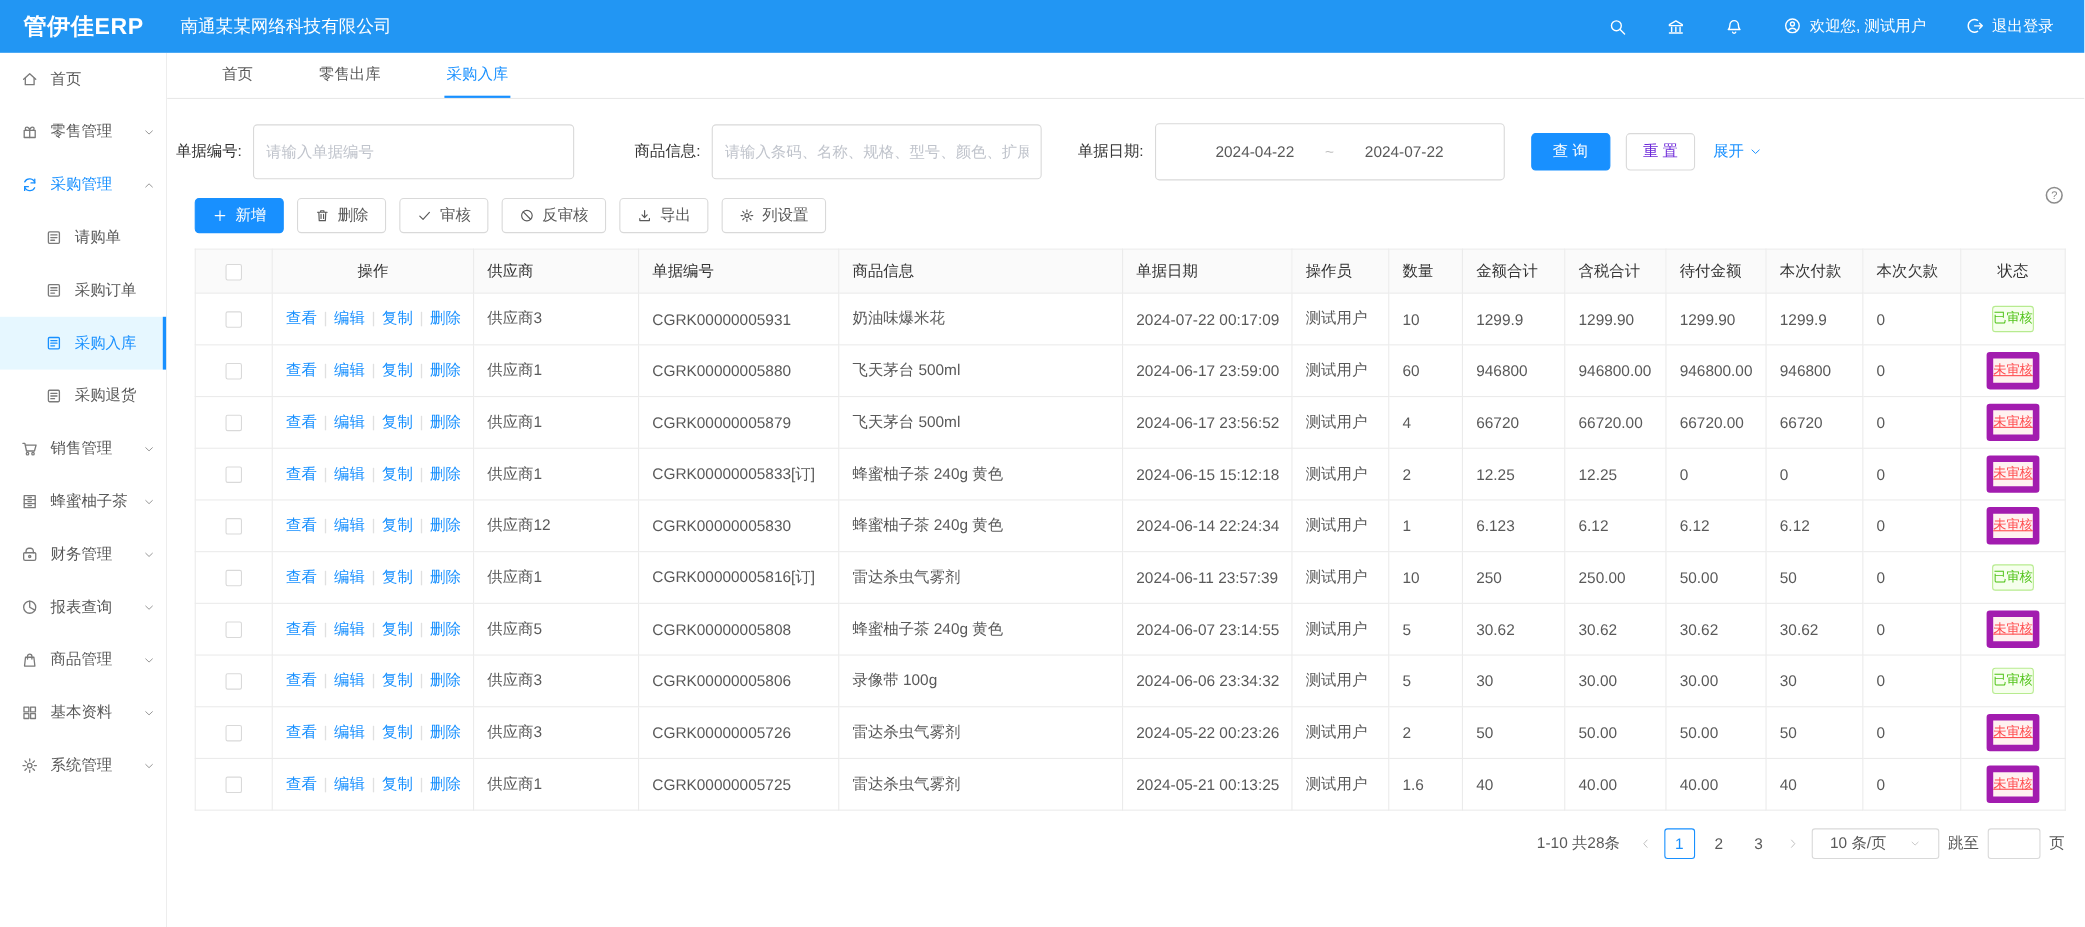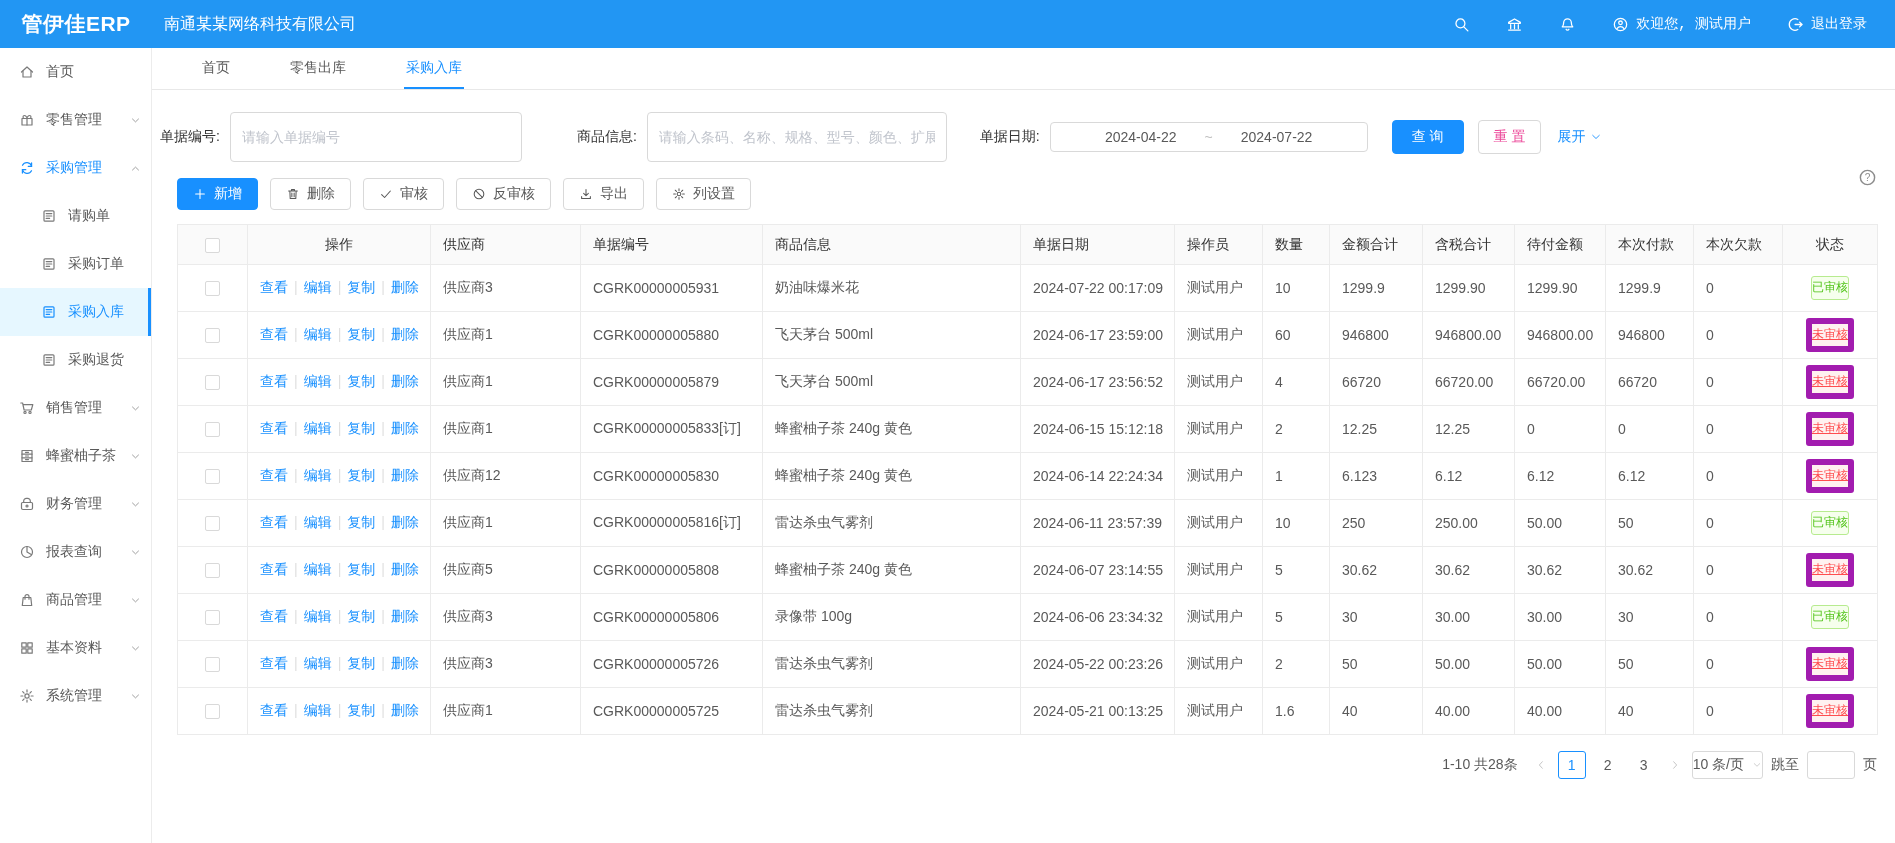--- a/index.html
+++ b/index.html
@@ -10,21 +10,21 @@
     font-size:14px; color:#595959; background:#fff;
   }
   .icon svg { display:block; width:16px; height:16px; }
 
   
   .topbar { position:absolute; top:0; left:0; right:0; height:48px; background:#2296f3;
     display:flex; align-items:center; color:#fff; z-index:10; }
   .logo { width:152px; text-align:center; font-size:21px; font-weight:bold; letter-spacing:.5px; }
   .company { font-size:16px; margin-left:12px; }
   .header-right { margin-left:auto; display:flex; align-items:center; gap:36px; padding-right:28px; }
-  .hbtn { display:flex; align-items:flex-end; gap:7px; cursor:pointer;font-family:Liberation Mono, monospace; }
+  .hbtn { display:flex; align-items:flex-start; gap:7px; cursor:pointer; }
   .hbtn .icon svg { width:17px; height:17px; }
 
   
   .sidebar { position:absolute; top:48px; left:0; bottom:0; width:152px; background:#fff;
     border-right:1px solid #ececec; }
   .side-item { height:48px; display:flex; align-items:center; padding:0 10px 0 19px; gap:11px;
     color:#595959; cursor:pointer; position:relative; }
   .side-item .sicon { color:#7a7a7a; }
   .side-item .schev { margin-left:auto; color:#8c8c8c; }
   .side-item .schev svg { width:11px; height:11px; }
@@ -44,27 +44,27 @@
   .tab.active { color:#1890ff; border-bottom-color:#1890ff; }
 
   
   .filters { display:flex; align-items:center; margin:22px 0 0 8px; }
   .fgroup { display:flex; align-items:center; }
   .flabel { color:#333; margin-right:10px; white-space:nowrap; }
   .finput { height:50px; border:1px solid #d9d9d9; border-radius:4px; padding:0 11px;
     font-size:14px; color:#595959; outline:none; background:#fff;
     font-family:"Liberation Sans","DejaVu Sans",sans-serif; }
   .finput::placeholder { color:#c0c4cc; }
-  .daterange { width:318px; height:30px; border:1px solid #d9d9d9; border-radius:4px;
+  .daterange { width:318px; height:52px; border:1px solid #d9d9d9; border-radius:4px;
     display:flex; align-items:center; justify-content:center; gap:28px; color:#595959; cursor:pointer; }
   .btn-primary { height:34px; padding:0 19px; background:#1890ff; color:#fff; border:1px solid #1890ff;
     border-radius:4px; font-size:14px; margin-left:24px; cursor:pointer;
     font-family:"Liberation Sans","DejaVu Sans",sans-serif; }
   .btn-plain { height:34px; padding:0 15px; background:#fff; border:1px solid #d9d9d9; border-radius:4px;
-    color:#ec4899; font-size:14px; margin-left:14px; cursor:pointer;
+    color:#6d28d9; font-size:14px; margin-left:14px; cursor:pointer;
     font-family:"Liberation Sans","DejaVu Sans",sans-serif; }
   .expand { color:#1890ff; margin-left:16px; display:flex; align-items:center; gap:5px; cursor:pointer; }
   .expand .icon svg { width:12px; height:12px; }
 
   
   .toolbar { display:flex; align-items:center; gap:12px; margin:16px 0 0 25px; }
   .tbtn { height:32px; display:inline-flex; align-items:center; gap:7px; padding:0 15px; background:#fff;
     border:1px solid #d9d9d9; border-radius:4px; color:#595959; font-size:14px; cursor:pointer;
     font-family:"Liberation Sans","DejaVu Sans",sans-serif; }
   .tbtn .icon svg { width:14px; height:14px; }
@@ -90,21 +90,21 @@
   
   .pagination { width:1725px; display:flex; justify-content:flex-end; align-items:center;
     margin-top:16px; gap:8px; color:#595959; }
   .psum { margin-right:6px; }
   .parrow { color:#bfbfbf; padding:0 3px; cursor:pointer; }
   .parrow svg { width:12px; height:12px; }
   .pnum { min-width:28px; height:28px; line-height:26px; text-align:center; border:1px solid transparent;
     border-radius:3px; cursor:pointer; }
   .pnum.cur { border-color:#1890ff; color:#1890ff; }
   .psize { height:28px; border:1px solid #d9d9d9; border-radius:3px; display:flex; align-items:center;
-    padding:0 0; gap:8px; cursor:pointer; }
+    padding:0 16px; gap:21px; cursor:pointer; }
   .psize .icon { color:#bfbfbf; }
   .psize .icon svg { width:10px; height:10px; }
   .pjump { width:48px; height:28px; border:1px solid #d9d9d9; border-radius:3px; outline:none; padding:0 6px; }
 </style>
 </head>
 <body>
 
 <header class="topbar">
   <div class="logo">管伊佳ERP</div>
   <div class="company">南通某某网络科技有限公司</div>

